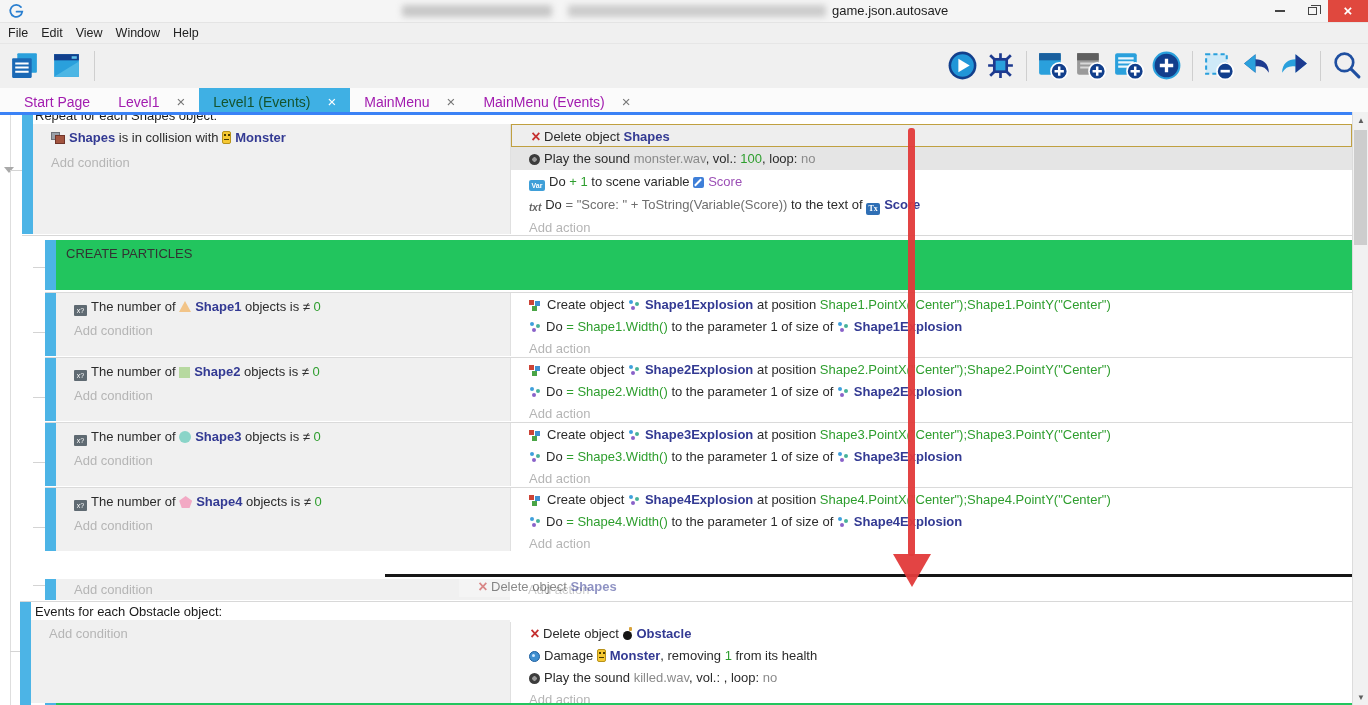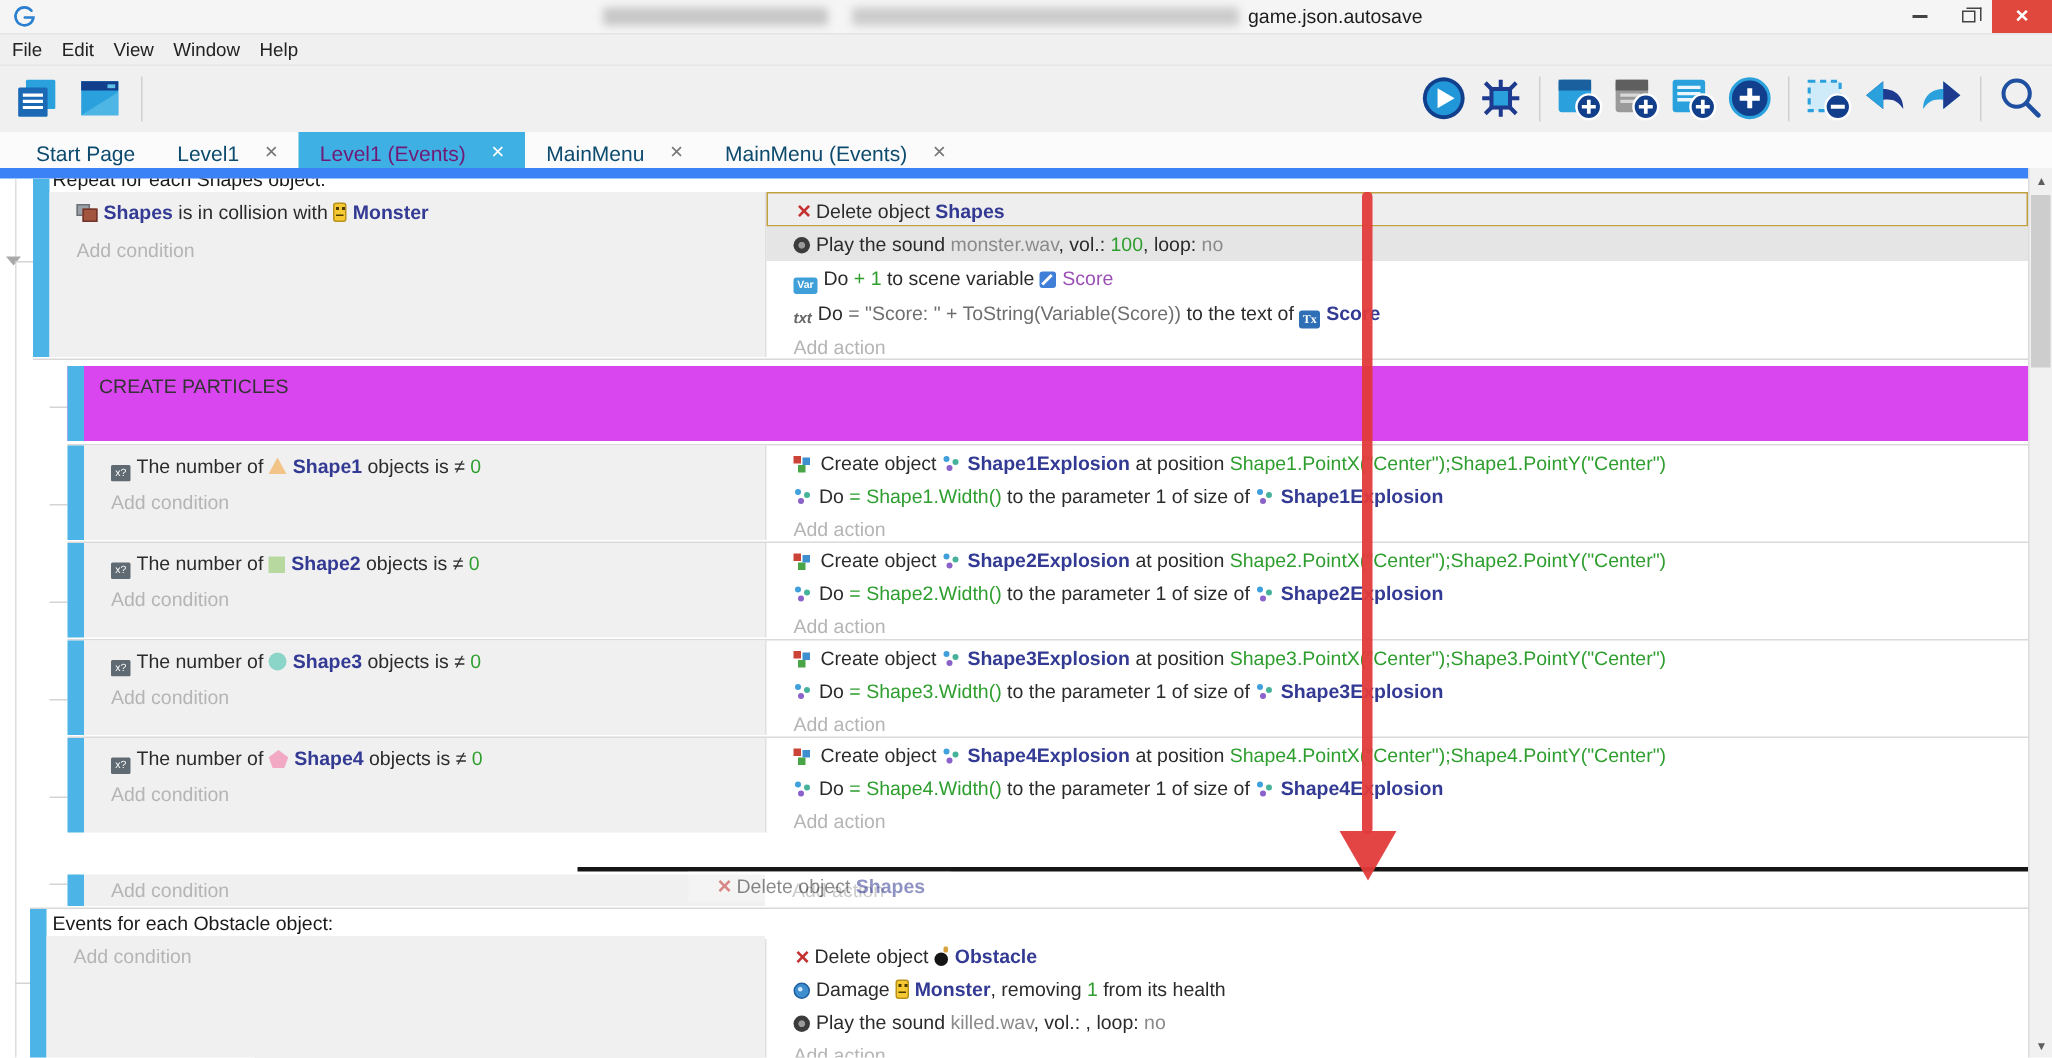--- a/index.html
+++ b/index.html
@@ -30,28 +30,28 @@
   .toolbar{position:absolute;left:0;top:44px;width:1368px;height:44px;background:#f0f0f0}
   .tb-left{position:absolute;left:8px;top:5px;display:flex;gap:9px;align-items:center}
   .tb-right{position:absolute;right:5px;top:5px;display:flex;gap:5px;align-items:center}
   .tb-icon{width:33px;height:33px;display:inline-block}
   .tb-icon svg{width:100%;height:100%}
   .tb-sep{width:1px;height:30px;background:#cfcfcf;margin:0 4px}
   .tb-sep-left{position:absolute;left:94px;top:7px;width:1px;height:30px;background:#cfcfcf}
 
   
   .tabbar{position:absolute;left:0;top:88px;width:1368px;height:27px;background:#fbfbfb;display:flex;align-items:stretch;padding-left:10px}
-  .tab{display:flex;align-items:center;padding:0 14px;font-size:14px;color:#0c4a6e;gap:17px;white-space:nowrap}
-  .tab.active{background:#3fb0e4;color:#701a75}
+  .tab{display:flex;align-items:center;padding:0 14px;font-size:14px;color:#a21caf;gap:17px;white-space:nowrap}
+  .tab.active{background:#3fb0e4;color:#14532d}
   .tab-close{font-size:13px;color:#777;cursor:default}
   .tab-close::before{content:"×";font-size:15px}
   .tab.active .tab-close{color:#fff}
 
   
-  .sheet{position:absolute;left:0;top:112px;width:1352px;height:593px;background:#fff;overflow:hidden;border-top:7px solid #3b82f6}
+  .sheet{position:absolute;left:0;top:112px;width:1352px;height:593px;background:#fff;overflow:hidden;border-top:3px solid #3b82f6}
   .gutter-line{position:absolute;left:10px;top:0;width:1px;height:593px;background:#dedede}
   .gutter-tri{position:absolute;left:4px;top:52px;width:0;height:0;border-left:5px solid transparent;border-right:5px solid transparent;border-top:6px solid #a9a9a9}
   .stub{position:absolute;height:1px;background:#d4d4d4}
 
   .bar{position:absolute;background:#4cb4e6}
   .line{height:22px;line-height:22px;white-space:nowrap;overflow:hidden;padding-left:18px}
   .placeholder{color:#b5b5b5}
   .ev-header{position:absolute;color:#1a1a1a;white-space:nowrap}
 
   
@@ -59,21 +59,21 @@
   .ev1 .bar{left:0;top:-9px;width:11px;height:119px}
   .ev1 .conds{position:absolute;left:11px;top:0;width:477px;height:110px;background:#f0f0f0}
   .ev1 .conds .line{margin-top:3px}
   .ev1 .acts{position:absolute;left:488px;top:0;width:842px;height:110px;background:#fff;border-left:1px solid #e0e0e0}
   .ev1 .acts .line{height:23px;line-height:23px}
   .row-selected{background:#eeeeee;border:1px solid #c0a040}
   .row-shaded{background:#e5e5e5}
   .hr{position:absolute;height:1px;background:#d8d8d8}
 
   
-  .cmt{position:absolute;left:45px;width:1307px;background:#d946ef}
+  .cmt{position:absolute;left:45px;width:1307px;background:#22c55e}
   .cmt .bar{left:0;top:0;width:11px;height:100%}
   .cmt .cbody{margin-left:11px;padding:4px 10px;color:#333}
   .cmt1{top:125px;height:50px}
   .cmt2{top:437px;height:23px}
   .cmt2 .cbody{padding:2px 10px}
   .cmt-line{height:20px;line-height:20px;white-space:nowrap;overflow:hidden}
 
   
   .sev{position:absolute;left:45px;width:1307px;height:64px;border-top:1px solid #dadada}
   .s1{top:177px}.s2{top:242px}.s3{top:307px}.s4{top:372px}

